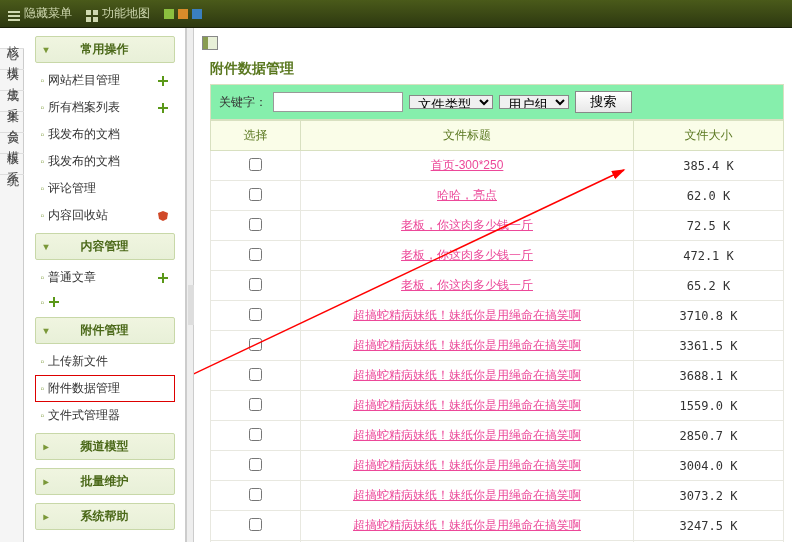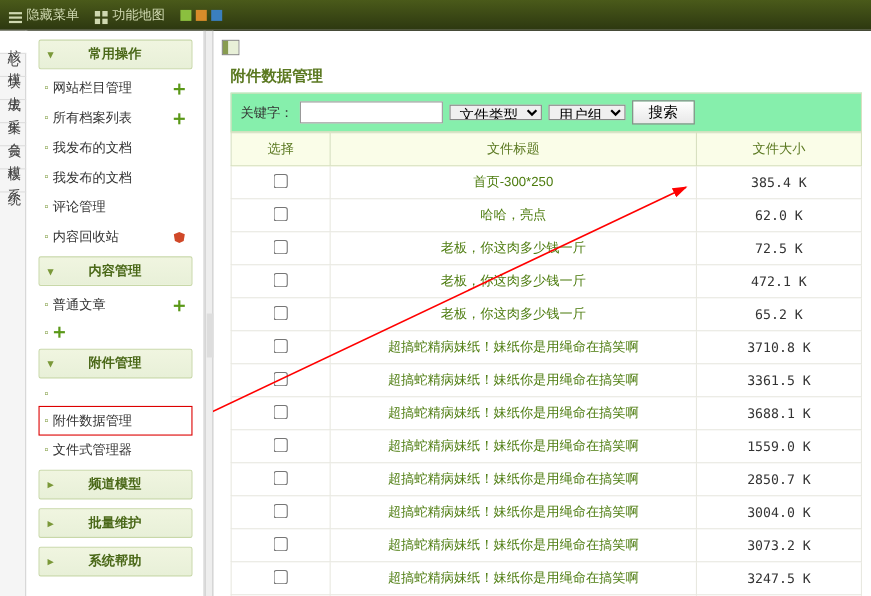--- a/index.html
+++ b/index.html
@@ -31,21 +31,21 @@
 .tblwrap { margin: 0 8px; }
 .filterrow { background: #86efac; border: 1px solid #d8e0c0; padding: 6px 8px; display: flex; align-items: center; gap: 6px; }
 .filterrow label { color: #333; }
 .filterrow input[type=text] { width: 130px; height: 20px; border: 1px solid #999; padding: 0 4px; }
 .filterrow select { height: 14px; border: 1px solid #888; background: #f0f0f0; padding: 0 4px; }
 .filterrow button { height: 22px; padding: 0 14px; border: 1px solid #888; background: linear-gradient(#fff,#e8e8e8); cursor: pointer; }
 table { width: 100%; border-collapse: collapse; }
 th { background: #fafde8; border: 1px solid #d8e0c0; padding: 6px; color: #5a7820; font-weight: normal; }
 td { border: 1px solid #e8e8e0; padding: 6px; text-align: center; color: #333; }
 td.title-cell { color: #333; }
-td.title-cell a { color: #4d7c0f; cursor: pointer; }
+td.title-cell a { color: #ec4899; text-decoration: underline; cursor: pointer; }
 td.size-cell { font-family: monospace; }
 .arrow-svg { position: absolute; pointer-events: none; }
 .col-sel { width: 90px; }
 .col-size { width: 150px; font-family: Liberation Mono, monospace; }
 </style>
 </head>
 <body>
 
 <div class="topbar">
   <div class="topbar-item">
@@ -144,20 +144,21 @@
           </svg>
         </div>
       </div>
       <div class="navgroup-header">
         <span class="chev">▾</span>
         <span>附件管理</span>
       </div>
       <div class="navitems">
         <div class="navitem">
           <span class="dot">▫</span>
+          <span class="txt">上传新文件</span>
         </div>
         <div class="navitem highlight">
           <span class="dot">▫</span>
           <span class="txt">附件数据管理</span>
         </div>
         <div class="navitem">
           <span class="dot">▫</span>
           <span class="txt">文件式管理器</span>
         </div>
       </div>

